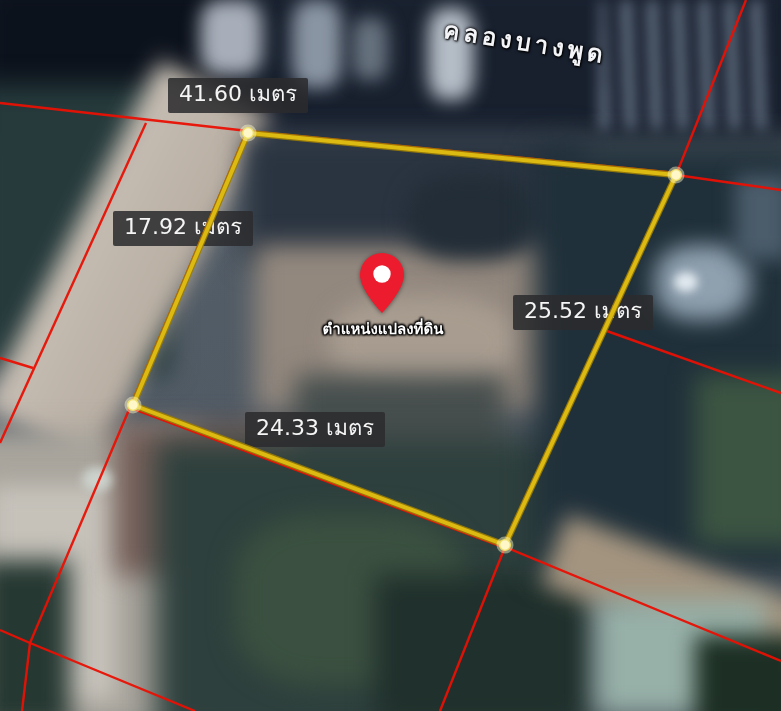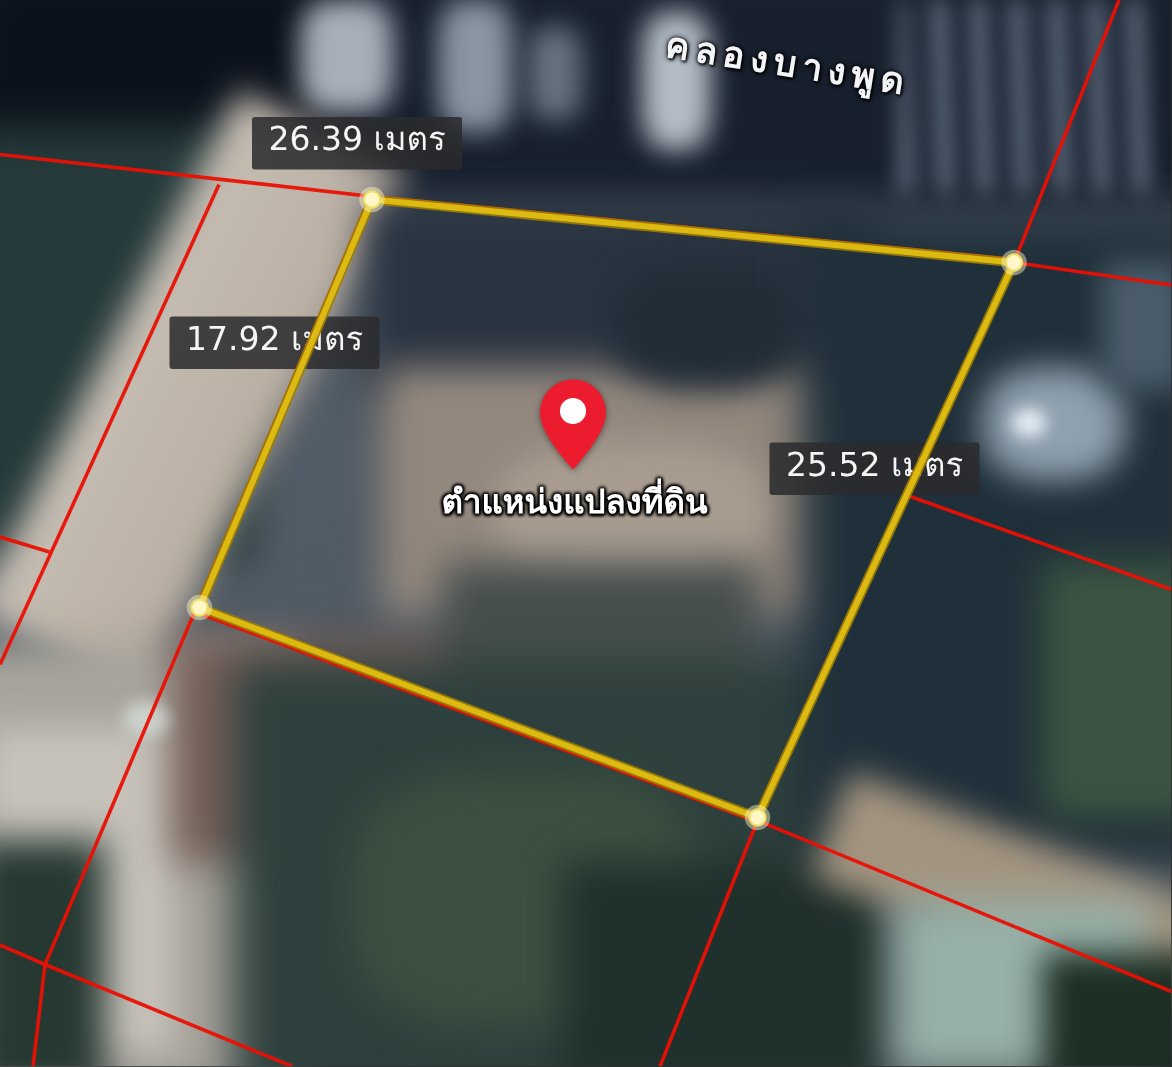--- a/index.html
+++ b/index.html
@@ -57,21 +57,21 @@
     font-size:22px;line-height:1.25;padding:2px 11px 5px;
     border-radius:2px;white-space:nowrap;
   }
   
   #overlay{position:absolute;left:0;top:0;z-index:12;pointer-events:none;}
   
   .pin{position:absolute;left:359px;top:252px;width:46px;height:62px;z-index:15;
        filter:drop-shadow(0 1px 2px rgba(0,0,0,.45));}
   .pin-label{
     position:absolute;left:383px;top:317px;z-index:16;transform:translateX(-50%);
-    font-size:22px;font-weight:bold;color:#fff;white-space:nowrap;
+    font-size:15px;font-weight:bold;color:#fff;white-space:nowrap;
     text-shadow:0 0 3px #000,0 0 3px #000,1px 1px 2px #000,-1px -1px 2px #000,1px -1px 2px #000,-1px 1px 2px #000;
   }
 </style>
 </head>
 <body>
 
 <div class="stage">
 
   <div class="sat">
     <div class="bl1"></div>
@@ -101,23 +101,24 @@
     <div class="bl25"></div>
       <div class="bl26"></div>
       <div class="bl27"></div>
       <div class="bl28"></div>
     <div class="bl29"></div>
       <div class="bl30"></div>
   </div>
 
   <div class="place-label">คลองบางพูด</div>
 
-  <div class="measure" style="left:168px;top:78px">26.39 เมตร</div>
+  <div class="measure" style="left:168px;top:78px">41.60 เมตร</div>
   <div class="measure" style="left:113px;top:211px">17.92 เมตร</div>
   <div class="measure" style="left:513px;top:295px">25.52 เมตร</div>
+  <div class="measure" style="left:245px;top:412px">24.33 เมตร</div>
 
   <svg id="overlay" width="781" height="711">
       <line x1="0" y1="103" x2="248" y2="131" stroke="#ea1004" stroke-width="2.4" opacity="0.95"></line>
       <line x1="146" y1="123" x2="0" y2="443" stroke="#ea1004" stroke-width="2.4" opacity="0.95"></line>
       <line x1="0" y1="358" x2="33" y2="368" stroke="#ea1004" stroke-width="2.4" opacity="0.95"></line>
       <line x1="248" y1="131" x2="676" y2="173" stroke="#ea1004" stroke-width="2.4" opacity="0.95"></line>
       <line x1="674" y1="177" x2="504" y2="544" stroke="#ea1004" stroke-width="2.4" opacity="0.95"></line>
       <line x1="133" y1="409" x2="505" y2="548" stroke="#ea1004" stroke-width="2.4" opacity="0.95"></line>
       <line x1="246" y1="133" x2="131" y2="405" stroke="#ea1004" stroke-width="2.4" opacity="0.95"></line>
       <line x1="746" y1="0" x2="676" y2="175" stroke="#ea1004" stroke-width="2.4" opacity="0.95"></line>

